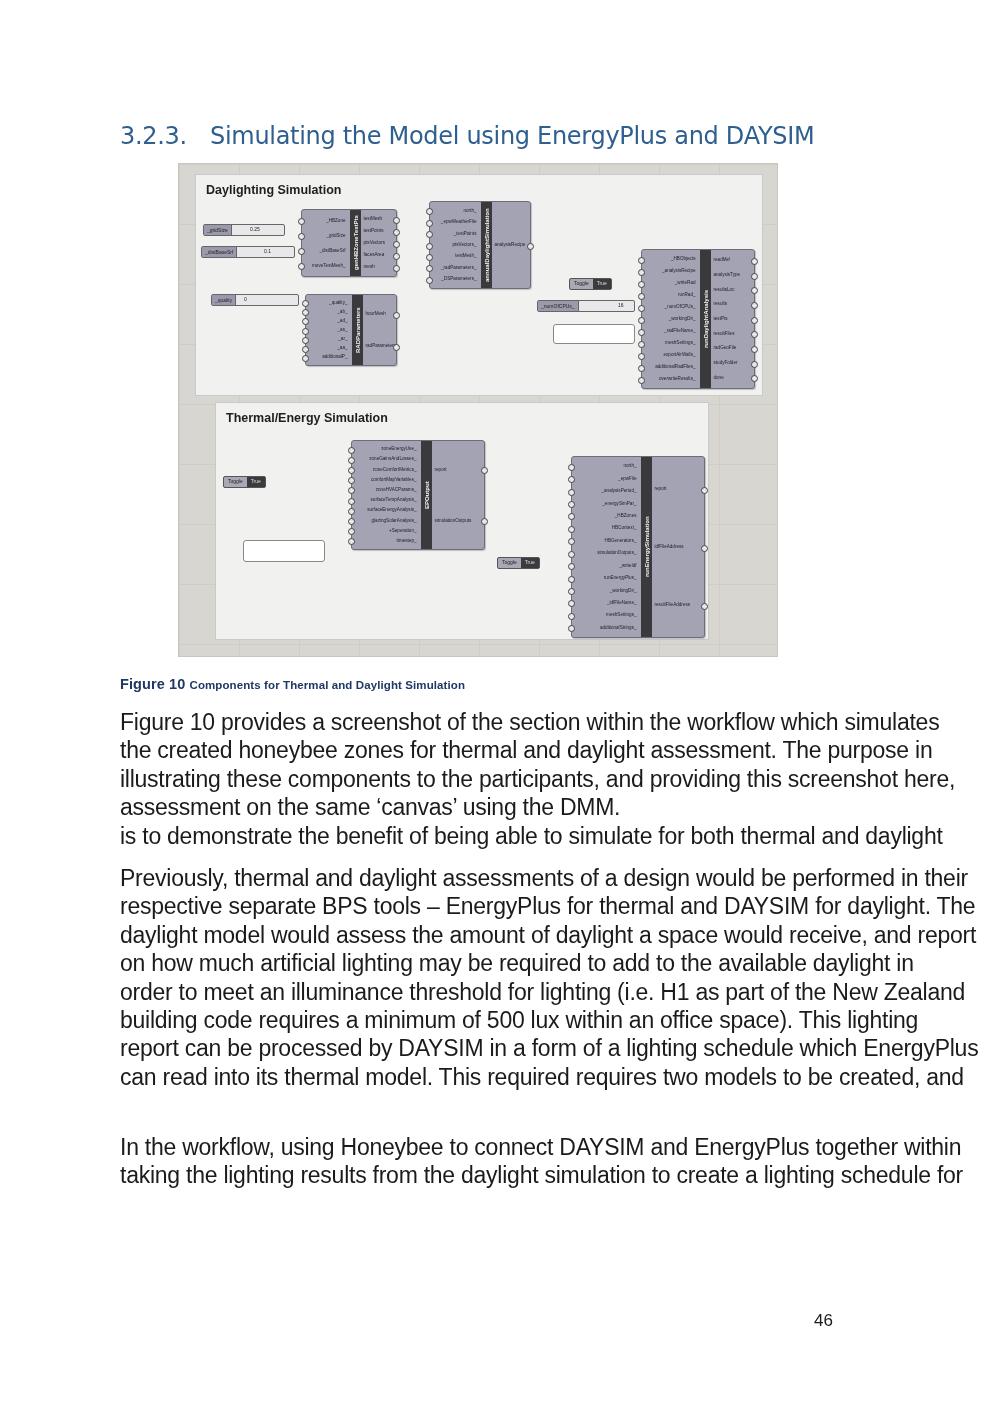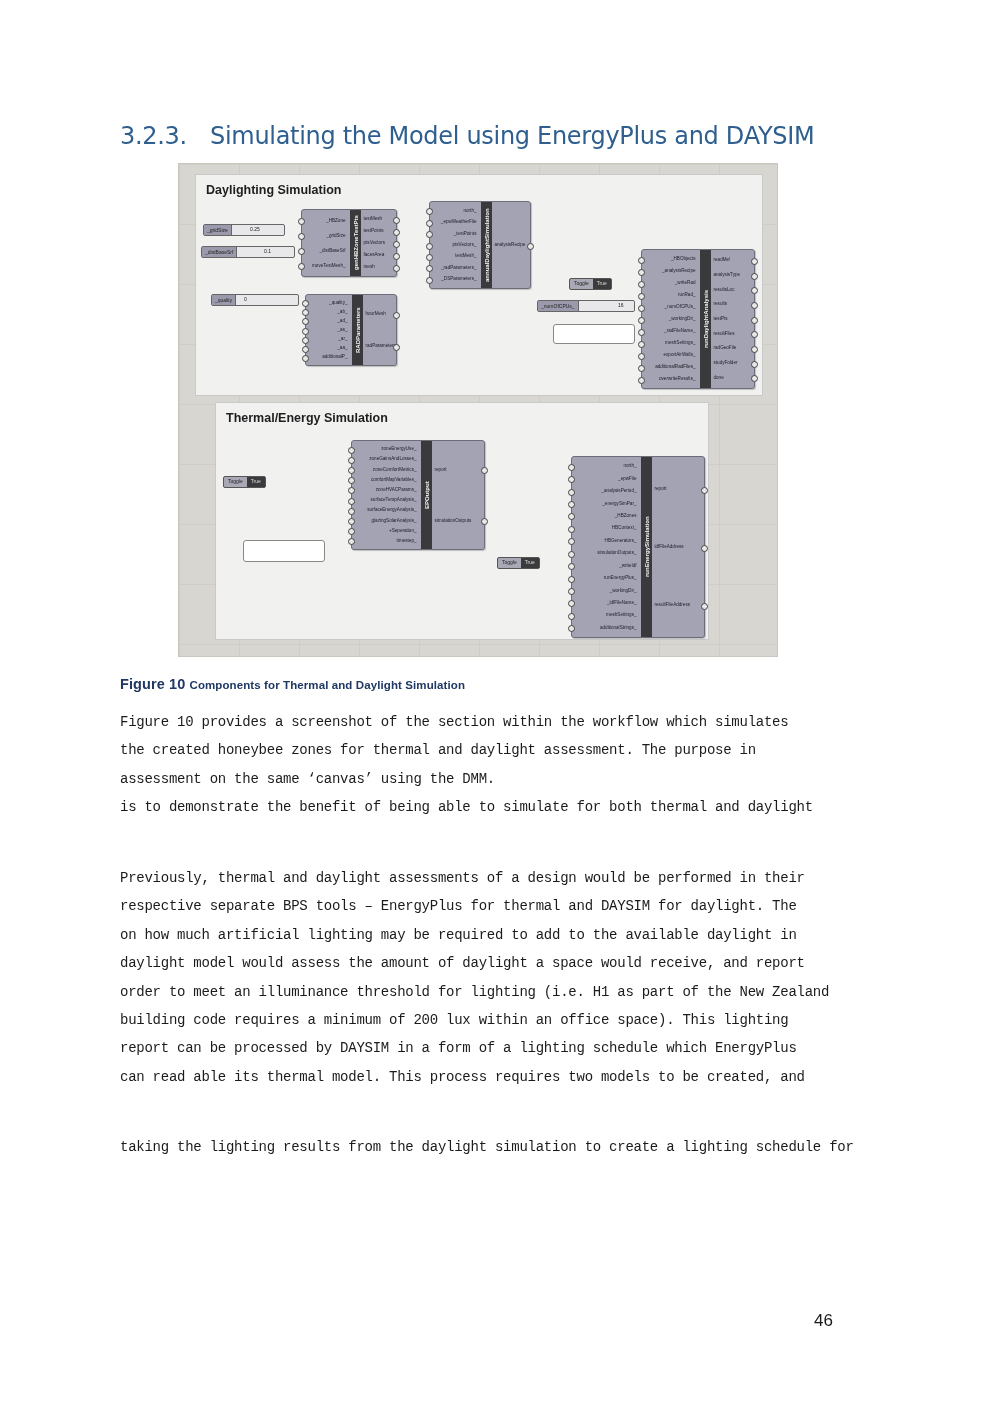--- a/index.html
+++ b/index.html
@@ -21,21 +21,21 @@
   .slider .lbl { position:absolute; left:0; top:0; bottom:0; padding:0 3px; background:#9a9aac; border-right:1px solid #666; display:flex; align-items:center; }
   .slider .val { position:absolute; top:1px; font-size:5px; }
   .toggle { position:absolute; height:10px; border:1px solid #555; border-radius:2px; background:#a9a9b6; font-size:5px; display:flex; }
   .toggle .t1 { padding:1px 4px; color:#222; }
   .toggle .t2 { padding:1px 4px; background:#3b3b3d; color:#ddd; }
   .panel { position:absolute; background:#ffffff; border:1px solid #888; border-radius:3px; font-size:4px; color:#aaa; }
   svg.wires { position:absolute; left:0; top:0; }
   
   .caption { position:absolute; left:120px; top:676px; font-size:14.5px; font-weight:bold; color:#1f3864; font-family:"Liberation Sans", sans-serif; letter-spacing:0.1px; }
   .caption .sc { font-size:11.5px; }
-  .para { position:absolute; left:120px; width:720px; font-size:14px; line-height:28.4px; color:#1b1b1b; font-family:Liberation Mono, monospace; letter-spacing:-0.25px; }
+  .para { position:absolute; left:120px; width:720px; font-size:23px; line-height:28.4px; color:#1b1b1b; font-family:Liberation Sans, sans-serif; letter-spacing:-0.25px; }
   .para span { display:block; white-space:nowrap; }
   .page-num { position:absolute; left:814px; top:1311px; font-size:17px; color:#1b1b1b; }
 </style>
 </head>
 <body>
 
 <div class="heading">
   <span class="num">3.2.3.</span><span>Simulating the Model using EnergyPlus and DAYSIM</span>
 </div>
 
@@ -282,32 +282,34 @@
 </div>
 
 <div class="caption">
   <span>Figure 10</span>
   <span class="sc">Components for Thermal and Daylight Simulation</span>
 </div>
 
 <div class="para" style="top:708px;">
   <span>Figure 10 provides a screenshot of the section within the workflow which simulates</span>
   <span>the created honeybee zones for thermal and daylight assessment. The purpose in</span>
+  <span>illustrating these components to the participants, and providing this screenshot here,</span>
   <span>assessment on the same ‘canvas’ using the DMM.</span>
   <span>is to demonstrate the benefit of being able to simulate for both thermal and daylight</span>
 </div>
 
 <div class="para" style="top:864px;">
   <span>Previously, thermal and daylight assessments of a design would be performed in their</span>
   <span>respective separate BPS tools – EnergyPlus for thermal and DAYSIM for daylight. The</span>
+  <span>daylight model would assess the amount of daylight a space would receive, and report</span>
   <span>on how much artificial lighting may be required to add to the available daylight in</span>
-  <span>daylight model would assess the amount of daylight a space would receive, and report</span>
   <span>order to meet an illuminance threshold for lighting (i.e. H1 as part of the New Zealand</span>
-  <span>building code requires a minimum of 200 lux within an office space). This lighting</span>
+  <span>building code requires a minimum of 500 lux within an office space). This lighting</span>
   <span>report can be processed by DAYSIM in a form of a lighting schedule which EnergyPlus</span>
-  <span>can read able its thermal model. This process requires two models to be created, and</span>
+  <span>can read into its thermal model. This required requires two models to be created, and</span>
 </div>
 
 <div class="para" style="top:1133px;">
+  <span>In the workflow, using Honeybee to connect DAYSIM and EnergyPlus together within</span>
   <span>taking the lighting results from the daylight simulation to create a lighting schedule for</span>
 </div>
 
 <div class="page-num">46</div>
 
 </body></html>

